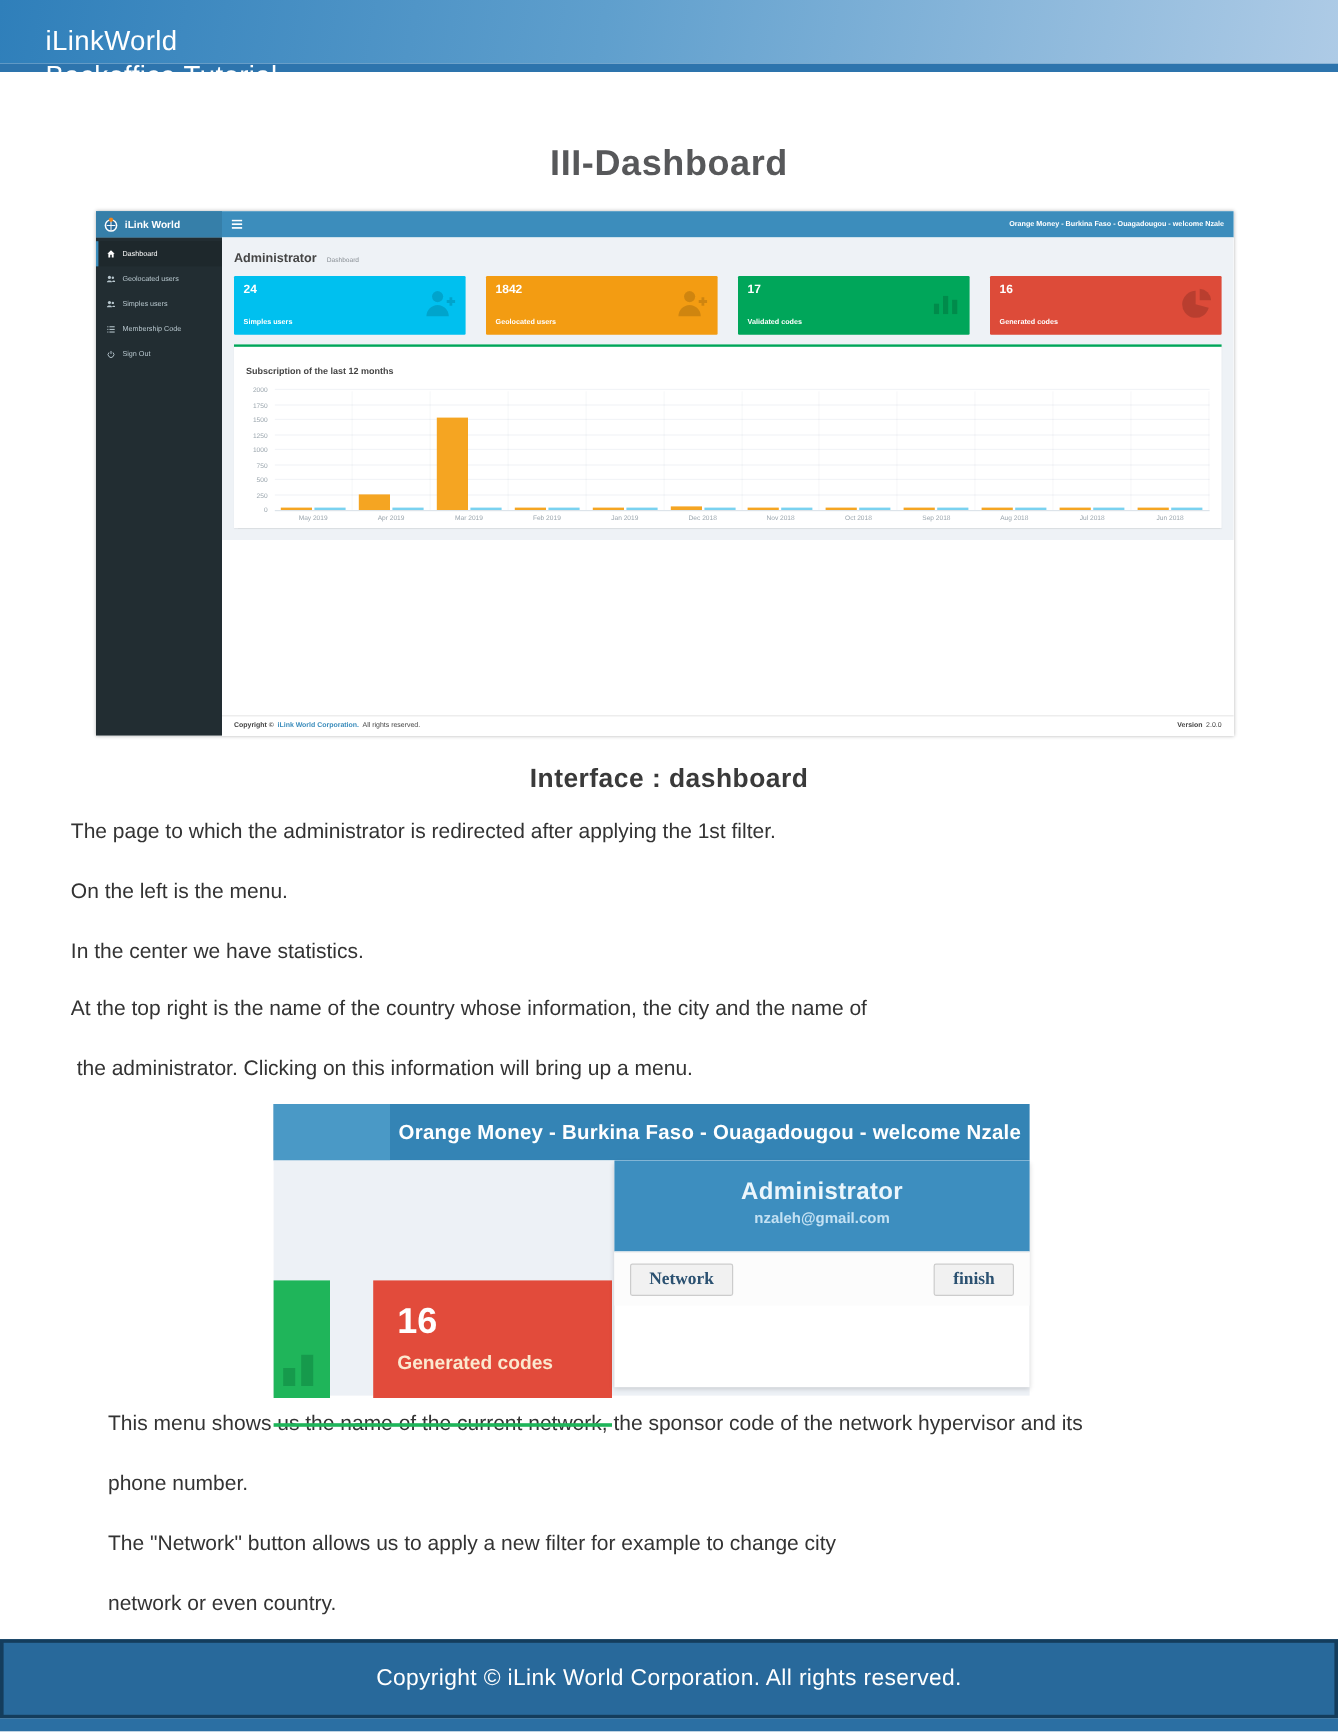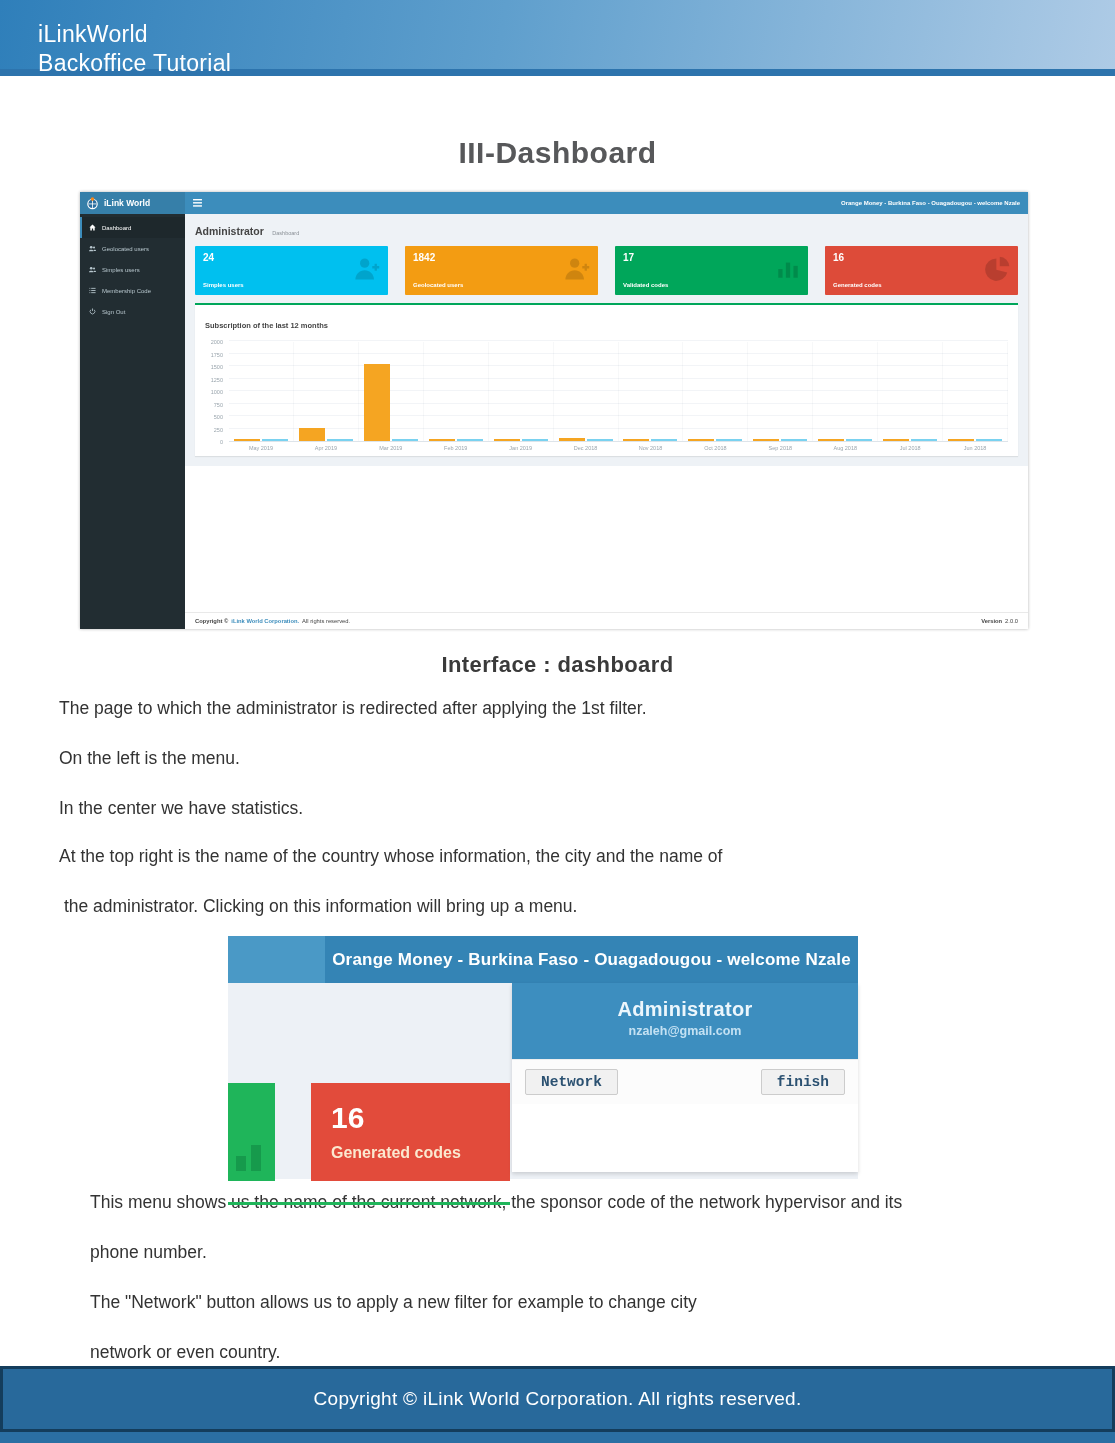--- a/index.html
+++ b/index.html
@@ -1,20 +1,20 @@
 <!DOCTYPE html>
 <html><head>
 <meta charset="utf-8">
 <style>
   * { margin:0; padding:0; box-sizing:border-box; }
   html,body { background:#fff; font-family:"Liberation Sans", sans-serif; }
   body { width:1115px; height:1443px; position:relative; overflow:hidden; }
 
   
-  .doc-header { height:76px; background:linear-gradient(100deg,#2f7fba 0%,#5f9fcd 45%,#aecbe6 100%); border-bottom:7px solid #2d74ad; padding:20px 0 0 38px; }
+  .doc-header { height:60px; background:linear-gradient(100deg,#2f7fba 0%,#5f9fcd 45%,#aecbe6 100%); border-bottom:7px solid #2d74ad; padding:20px 0 0 38px; }
   .doc-header .l1, .doc-header .l2 { color:#fff; font-size:23px; line-height:29px; letter-spacing:.3px; }
 
   
   .doc-title { text-align:center; margin-top:60px; font-size:30px; font-weight:bold; color:#57585a; letter-spacing:.5px; }
   .doc-caption { text-align:center; margin-top:23px; font-size:22px; font-weight:bold; color:#3a3a3a; letter-spacing:.4px; }
   .para { font-size:17.5px; color:#333; line-height:25px; white-space:pre-wrap; }
   .para1 { margin:18px 0 0 59px; }
   .para2 { margin:23px 0 0 59px; }
   .para3 { margin:11px 0 0 90px; }
 
@@ -71,21 +71,21 @@
   .s2-panel { position:absolute; left:284px; top:0; width:346px; height:189px; background:#fff; box-shadow:0 2px 4px rgba(0,0,0,.15); display:flex; flex-direction:column; }
   .s2-panel-head { height:76px; background:#3d8ebf; text-align:center; padding-top:15px; flex:none; }
   .s2-panel-head .t { color:#ecf6fc; font-size:20px; font-weight:bold; letter-spacing:.3px; }
   .s2-panel-head .e { color:#c3e1f3; font-size:12.5px; font-weight:bold; margin-top:3px; }
   .s2-panel-body { flex:1; display:flex; padding:14px 20px 0; gap:10px; }
   .s2-panel-body span { font-size:15.5px; font-weight:bold; color:#1d4976; line-height:19px; }
   .s2-net { width:74px; }
   .s2-code { flex:1; text-align:center; }
   .s2-phone { text-align:right; }
   .s2-panel-foot { height:45px; border-top:1px solid #eee; background:#fcfcfc; display:flex; align-items:center; justify-content:space-between; padding:0 13px; flex:none; }
-  .s2-btn { background:#f1f1f1; border:1px solid #ccc; color:#2b5171; font-size:14.5px; font-weight:bold; padding:4px 15px; border-radius:2px; font-family:Liberation Mono, monospace; cursor:pointer; }
+  .s2-btn { background:#f1f1f1; border:1px solid #ccc; color:#2b5171; font-size:14.5px; font-weight:bold; padding:4px 15px; border-radius:2px; font-family:Liberation Serif, serif; cursor:pointer; }
 
   
   .doc-footer { position:absolute; left:0; right:0; bottom:0; height:80px; }
   .doc-footer .box { position:absolute; left:0; right:0; top:3px; height:66px; background:#28699b; border:3px solid #143d5c; display:flex; align-items:center; justify-content:center; }
   .doc-footer .box span { color:#fff; font-size:19px; letter-spacing:.3px; }
   .doc-footer .strip { position:absolute; left:0; right:0; bottom:0; height:11px; background:#2b6fa3; }
 </style>
 </head>
 <body>
 

